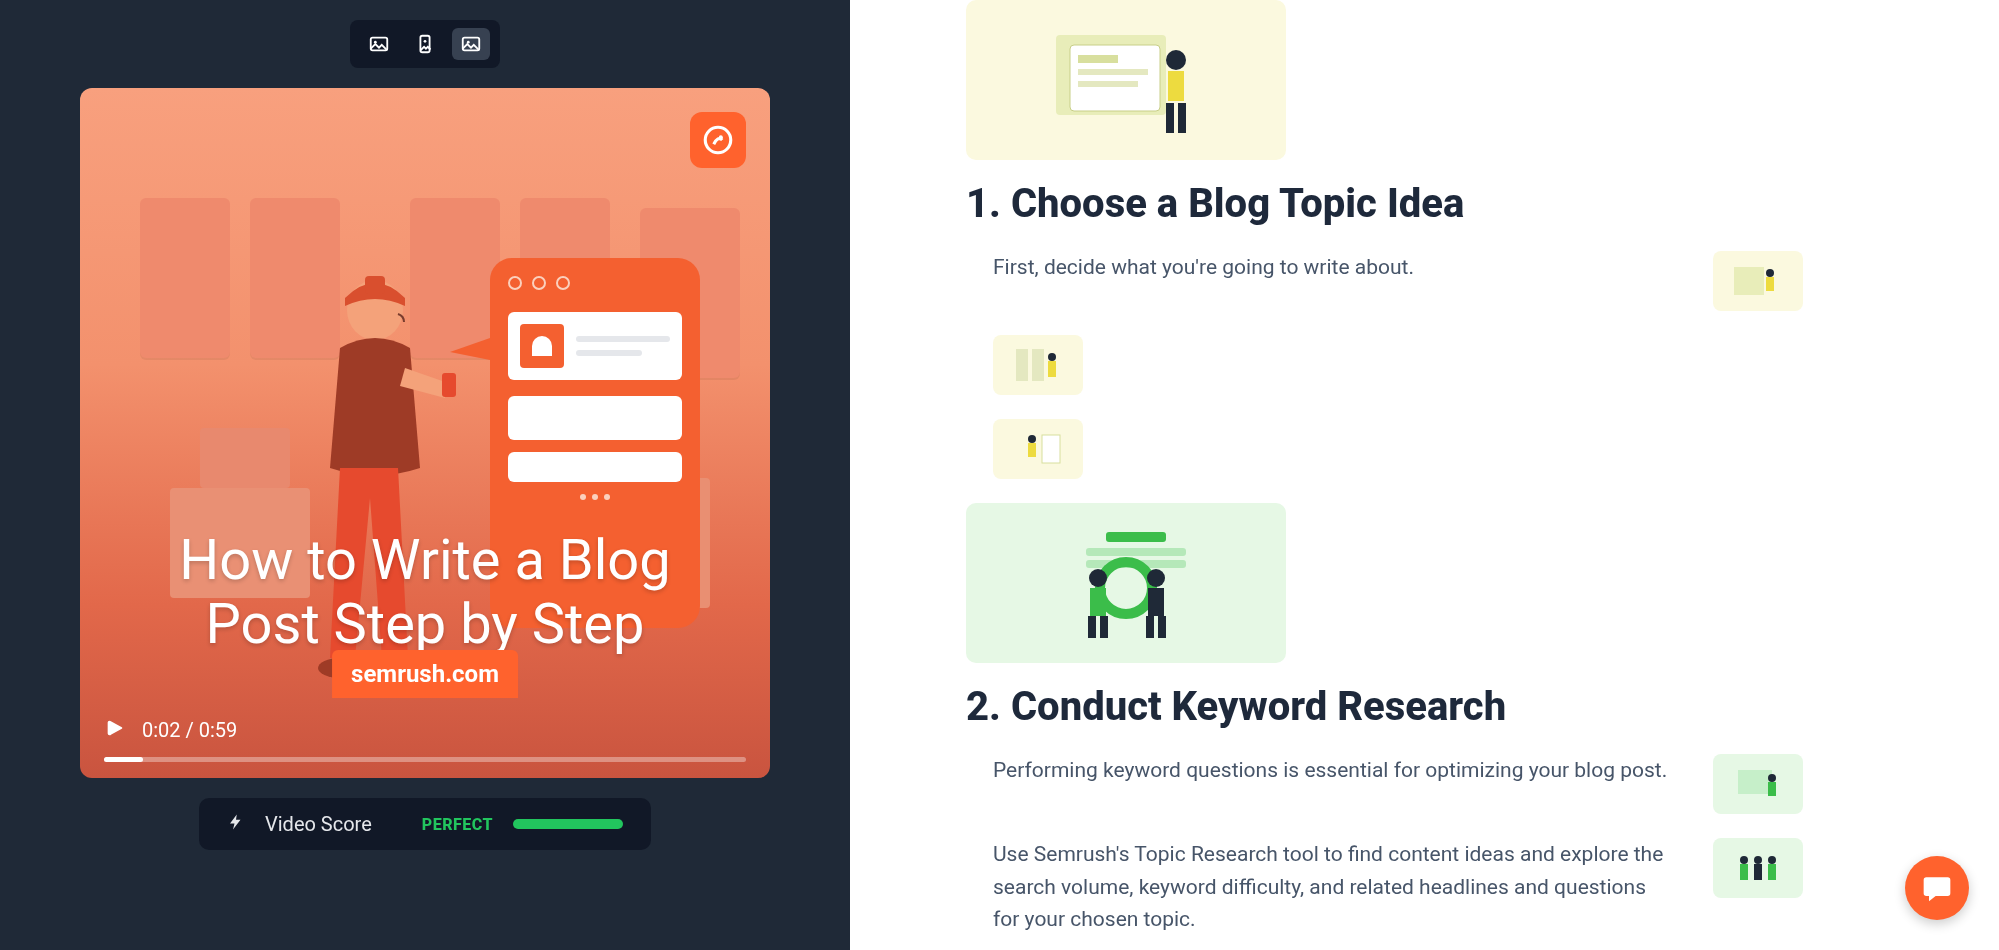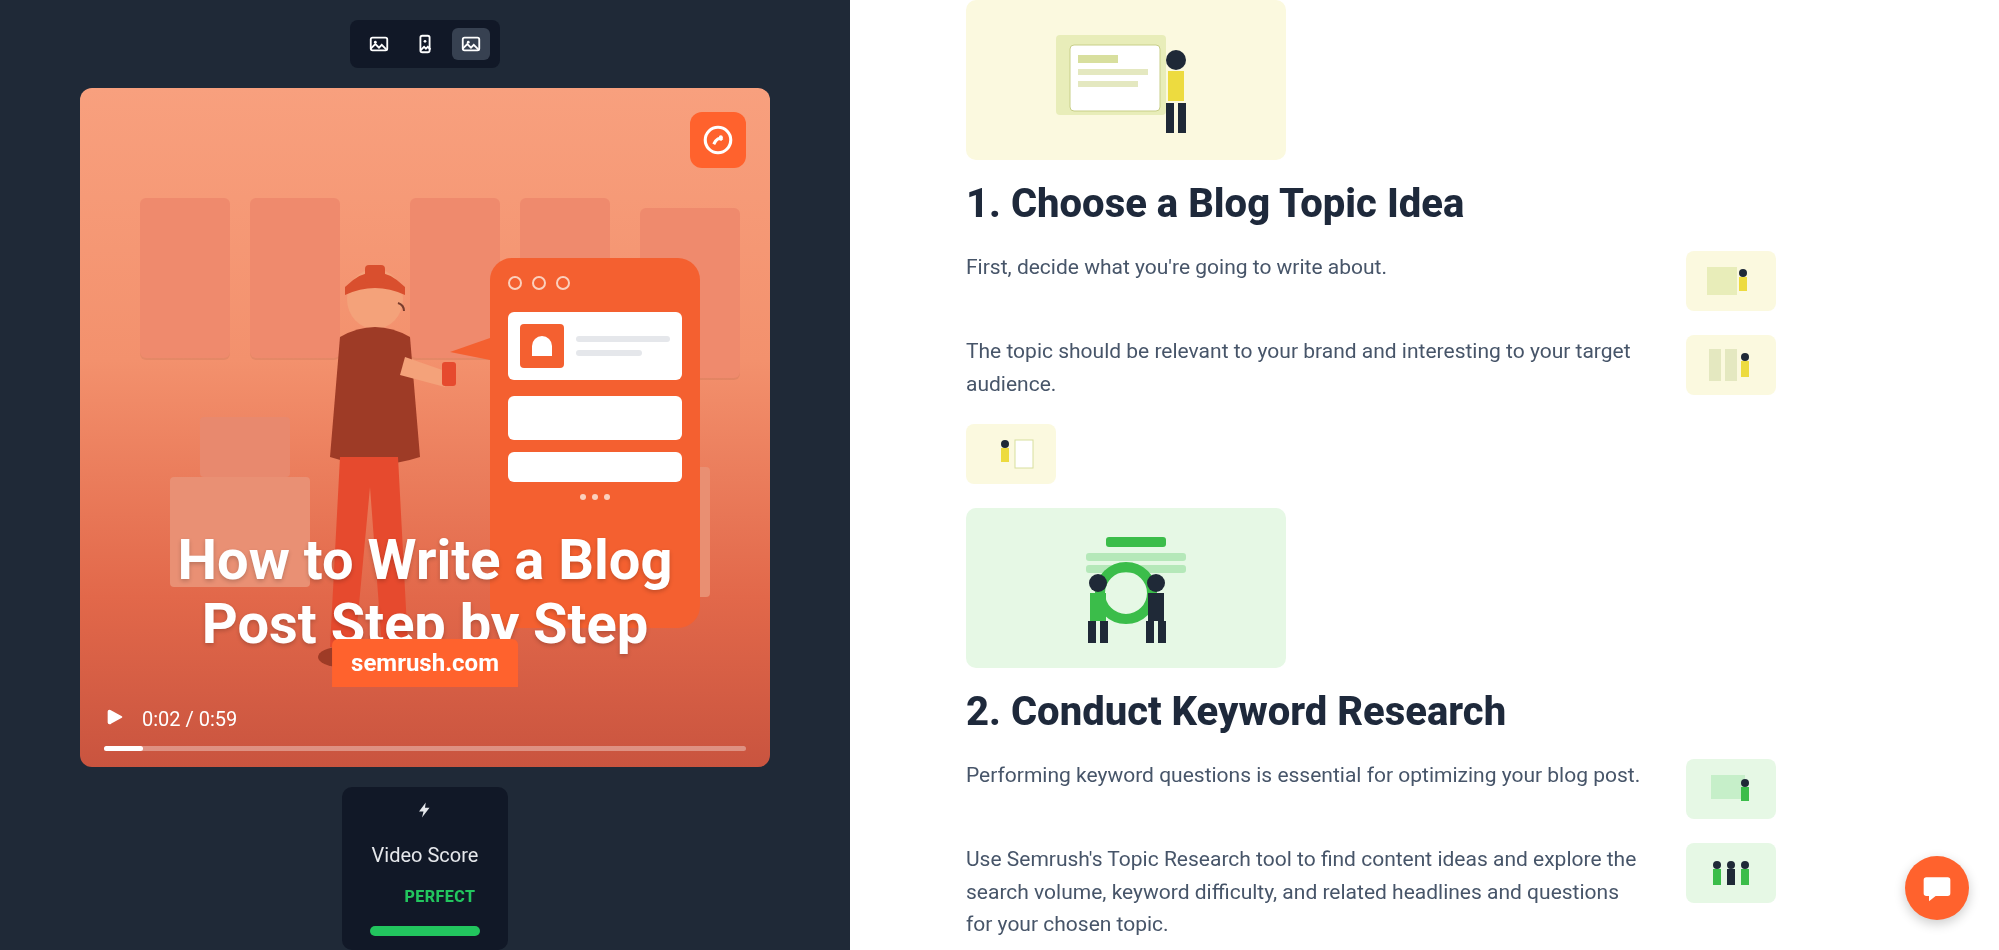--- a/index.html
+++ b/index.html
@@ -94,42 +94,42 @@
 .phone-dots span { width:6px; height:6px; background:#fbd0bd; border-radius:50%;}
 .person {
   position: absolute; left: 190px; bottom: 90px;
 }
 .speech-tri {
   position:absolute; left: 370px; top: 250px;
   width:0;height:0; border-top: 14px solid transparent; border-bottom: 8px solid transparent; border-right: 40px solid #f46030;
 }
 .video-title {
   position: absolute; left: 0; right: 0; top: 440px;
-  color: #fff; font-size: 56px; font-weight: 700; text-align: center; line-height: 1.15;
+  color: #fff; font-size: 56px; font-weight: 400; text-align: center; line-height: 1.15;
   padding: 0 40px;
   text-shadow: 0 2px 4px rgba(0,0,0,0.2);
 }
 .watermark {
   position: absolute; left: 50%; transform: translateX(-50%);
   bottom: 80px; background: #ff622d; color:#fff; padding: 10px 19px; border-radius: 6px 6px 0 0; font-size: 24px; font-weight:700;
 }
 .video-controls {
   position: absolute; left: 0; right: 0; bottom: 0; padding: 0 24px 16px;
 }
 .controls-row { display:flex; align-items:center; gap: 16px; margin-bottom: 14px;}
 .play-btn svg { width:22px; height:22px; fill:#fff;}
 .timestamp { color:#fff; font-size:20px;}
 .progress-bar { height:5px; background: rgba(255,255,255,0.35); border-radius: 3px; position:relative;}
 .progress-bar .fill { position:absolute; left:0; top:0; bottom:0; width: 6%; background:#fff; border-radius:3px;}
 .score-pill {
   margin-top: 20px;
   background: #111827;
   border-radius: 10px;
   padding: 14px 28px;
-  display:flex; align-items:center; gap: 20px; flex-direction: column;
+  display:flex; align-items:center; gap: 20px;
 }
 .score-pill .bolt svg { width:18px; height:18px; fill:#e5e7eb;}
 .score-label { color:#e5e7eb; font-size:20px;}
 .score-value { color:#22c55e; font-size:16px; font-weight:800; letter-spacing:0.5px; margin-left:30px;}
 .score-bar { width: 110px; height: 10px; background:#22c55e; border-radius: 5px;}
 
 .right-panel {
   flex: 1;
   background: #fff;
   padding: 0 60px 40px 116px;
@@ -139,21 +139,21 @@
 .illus-block {
   width: 320px; height: 160px; border-radius: 10px; display:flex; align-items:center; justify-content:center;
   margin-bottom: 20px;
 }
 .illus-yellow { background: #fbf9df; }
 .illus-green { background: #e6f8e5; }
 .section-title {
   color: #1e293b; font-size: 40px; font-weight: 800; margin-bottom: 24px;
 }
 .para-row {
-  display:flex; gap: 40px; align-items: flex-start; margin-bottom: 24px;
+  display:flex; gap: 40px; align-items: flex-start; margin-bottom: 24px; margin-left: 27px;
 }
 .para-row p {
   color:#475569; font-size:21px; line-height:1.55; flex:1; max-width: 680px;
 }
 .thumb {
   width: 90px; height: 60px; border-radius: 8px;
   display:flex; align-items:center; justify-content:center;
   flex-shrink:0;
 }
 .thumb-y { background:#fbf9df; }
@@ -300,21 +300,20 @@
     <p>First, decide what you're going to write about.</p>
     <div class="thumb thumb-y">
       <svg class="thumb-svg" viewBox="0 0 60 44">
           <rect x="6" y="8" width="30" height="28" fill="#e8edb9"></rect>
           <circle cx="42" cy="14" r="4" fill="#1f2937"></circle>
           <rect x="38" y="18" width="8" height="14" fill="#eddb3f"></rect>
         </svg>
     </div>
   </div>
   <div class="para-row">
-    <p>The topic should be relevant to your brand and interesting to your target audience.</p>
     <div class="thumb thumb-y">
       <svg class="thumb-svg" viewBox="0 0 60 44">
           <rect x="8" y="6" width="12" height="32" fill="#e4e8c0"></rect>
           <rect x="24" y="6" width="12" height="32" fill="#e4e8c0"></rect>
           <circle cx="44" cy="14" r="4" fill="#1f2937"></circle>
           <rect x="40" y="18" width="8" height="16" fill="#eddb3f"></rect>
         </svg>
     </div>
   </div>
   <div class="para-row">

